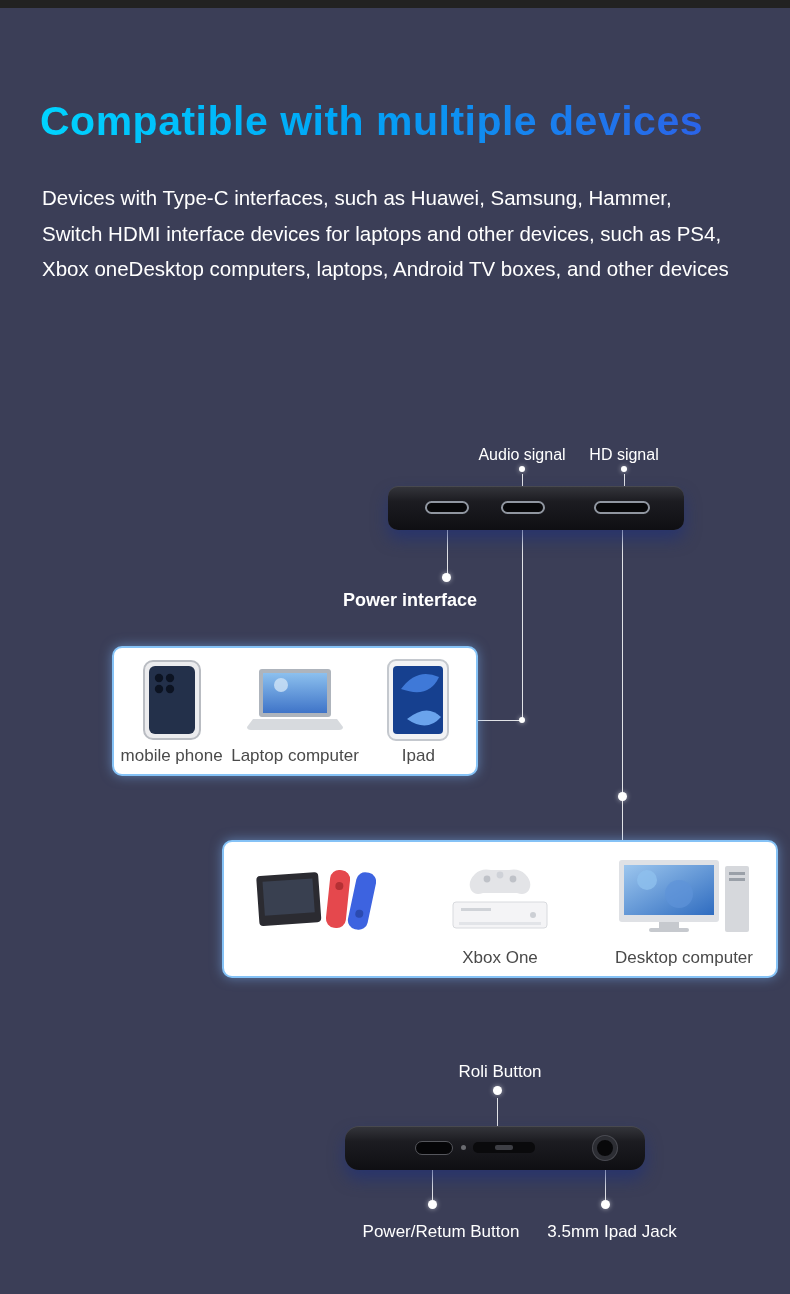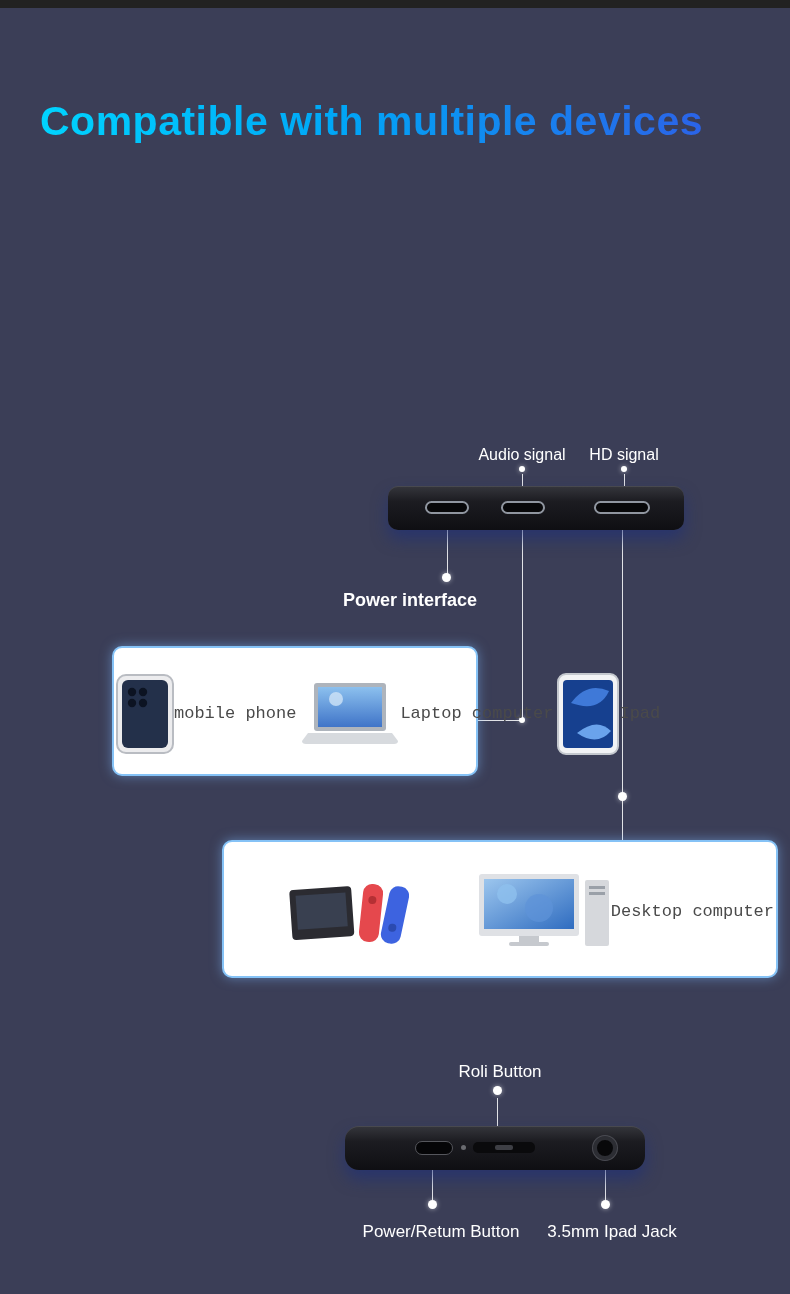--- a/index.html
+++ b/index.html
@@ -32,36 +32,41 @@
     border-radius:10px;
     box-shadow:0 9px 16px rgba(25,45,125,.55), inset 0 1px 0 rgba(255,255,255,.10);
   }
   .port { position:absolute; border:2px solid #9096a0; border-radius:8px; background:#08080a; }
   .panel {
     position:absolute; z-index:3; background:#fff;
     border:2px solid var(--panel-border,#85c2f6); border-radius:10px;
     box-shadow:0 0 12px rgba(130,190,255,.5);
     display:flex; align-items:stretch;
   }
-  .cell { flex:1; display:flex; flex-direction:row; align-items:center; padding:6px 2px 0 2px;font-family:Liberation Mono, monospace; }
+  .cell { flex:1; display:flex; flex-direction:column; align-items:center; padding:6px 2px 8px 2px; }
   .fig { flex:1; display:flex; align-items:center; justify-content:center; }
   .cap { font-size:17px; color:var(--panel-label,#4a4a4a); white-space:nowrap; height:20px; }
   .pill-btn { position:absolute; border-radius:8px; background:#050507; border:1.5px solid #55565c; }
   .rocker { position:absolute; background:#0a0a0c; border-radius:5px; }
   .rocker .notch { position:absolute; background:#3e3f45; border-radius:2px; }
   .jack { position:absolute; border-radius:50%; background:#08080a; border:4px solid #2c2d33;
           box-shadow:0 0 0 1px #4a4b52; }
   .tinydot { position:absolute; border-radius:50%; background:#6a6b70; }
 </style>
 </head>
 <body>
 
 <div class="page">
 
   <h1 class="heading">Compatible with multiple devices</h1>
+  <div class="desc">
+    <div>Devices with Type-C interfaces, such as Huawei, Samsung, Hammer,</div>
+    <div>Switch HDMI interface devices for laptops and other devices, such as PS4,</div>
+    <div>Xbox oneDesktop computers, laptops, Android TV boxes, and other devices</div>
+  </div>
 
   <div class="lbl sm" style="left:522px; top:438px;">Audio signal</div>
   <div class="lbl sm" style="left:624px; top:438px;text-align:right;">HD signal</div>
 
   <div class="dot s" style="left:519px; top:458px;"></div>
   <div class="dot s" style="left:621px; top:458px;"></div>
   <div class="vline" style="left:522px; top:466px; height:28px;"></div>
   <div class="vline" style="left:624px; top:466px; height:28px;"></div>
 
   <div class="device-bar" style="left:388px; top:478px; width:296px; height:44px;">
@@ -137,20 +142,35 @@
             <rect x="72" y="8" width="20" height="58" rx="9" fill="#e5484d"></rect>
             <circle cx="82" cy="24" r="4" fill="#b53034"></circle>
           </g>
           <g transform="rotate(12 106 39)">
             <rect x="96" y="10" width="20" height="58" rx="9" fill="#3d63e0"></rect>
             <circle cx="106" cy="52" r="4" fill="#2b4ab0"></circle>
           </g>
         </svg>
       </div>
       <div class="cap"></div>
+    </div>
+    <div class="cell">
+      <div class="fig">
+        <svg width="110" height="76" viewBox="0 0 110 76">
+          <path d="M30 14 Q36 8 46 10 L64 10 Q74 8 80 14 Q88 22 84 30 Q80 36 72 33 L38 33 Q30 36 26 30 Q22 22 30 14Z" fill="#e3e4e7"></path>
+          <circle cx="42" cy="19" r="3.4" fill="#bfc2c8"></circle>
+          <circle cx="68" cy="19" r="3.4" fill="#bfc2c8"></circle>
+          <circle cx="55" cy="15" r="3.4" fill="#cfd2d8"></circle>
+          <rect x="8" y="42" width="94" height="26" rx="3" fill="#f4f4f6" stroke="#d8dade"></rect>
+          <rect x="16" y="48" width="30" height="3" fill="#d0d3d8"></rect>
+          <circle cx="88" cy="55" r="3" fill="#cccfd4"></circle>
+          <rect x="14" y="62" width="82" height="3" fill="#e2e4e8"></rect>
+        </svg>
+      </div>
+      <div class="cap">Xbox One</div>
     </div>
     <div class="cell">
       <div class="fig">
         <svg width="134" height="80" viewBox="0 0 134 80">
           <defs>
             <linearGradient id="deskScr" x1="0" y1="0" x2="1" y2="1">
               <stop offset="0" stop-color="#9cc6ee"></stop>
                 <stop offset="1" stop-color="#2f6cc0"></stop>
             </linearGradient>
           </defs>

